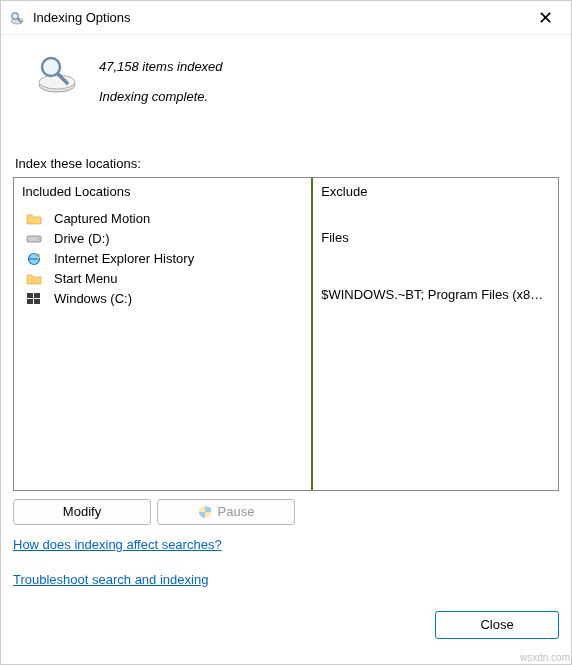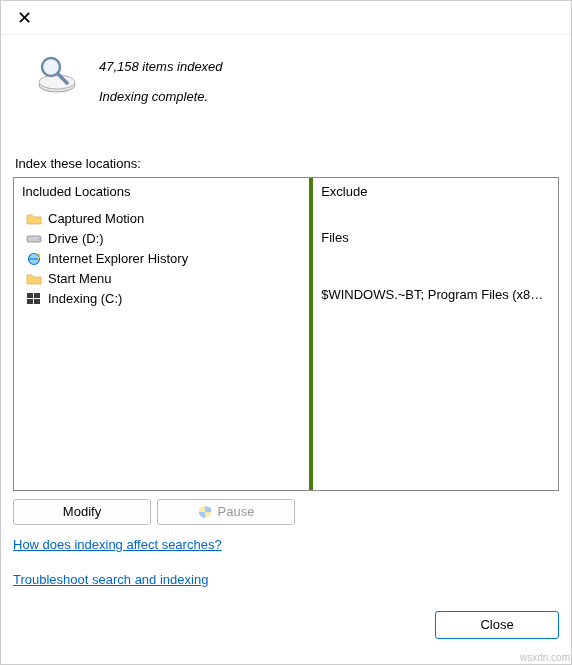--- a/index.html
+++ b/index.html
@@ -8,44 +8,54 @@
     .titlebar { display: flex; align-items: center; justify-content: space-between; padding: 6px 10px 6px 8px; height: 34px; border-bottom: 1px solid #eee; }
     .titlebar-left { display: flex; align-items: center; gap: 8px; }
     .titlebar-title { font-size: 13px; }
     .close-x { font-size: 18px; font-weight: 300; padding: 0 8px; cursor: default; }
     .content { padding: 14px 12px 10px 12px; }
     .status-row { display: flex; align-items: flex-start; gap: 18px; padding-left: 20px; margin-bottom: 44px; }
     .status-text { padding-top: 3px; line-height: 2.3; font-style: italic; }
     .section-label { margin-bottom: 6px; padding-left: 2px; }
     .locations-box { border: 1px solid #888; height: 314px; display: flex; overflow: hidden; }
     .col { padding: 6px 8px; }
-    .col-included { width: 55%; border-right: 4px solid #4d7c0f; }
+    .col-included { width: 55%; border-right: 2px solid #4d7c0f; }
     .col-exclude { width: 45%; }
     .col-header { margin-bottom: 10px; }
-    .loc-item { display: flex; align-items: center; gap: 6px; padding: 2px 4px; white-space: nowrap; }
+    .loc-item { display: flex; align-items: center; gap: 12px; padding: 2px 4px; white-space: nowrap; }
     .loc-item .icon { width: 16px; height: 16px; display: inline-flex; align-items: center; justify-content: center; flex-shrink: 0; }
     .exc-item { padding: 2px 0; white-space: nowrap; overflow: hidden; text-overflow: ellipsis; }
     .button-row { display: flex; gap: 6px; margin-top: 8px; }
     .btn { height: 26px; width: 138px; border: 1px solid #bbb; background: #fdfdfd; border-radius: 3px; display: flex; align-items: center; justify-content: center; gap: 6px; font-size: 13px; cursor: default; }
     .btn-highlighted { outline: 3px solid #e80000; outline-offset: -1px; }
     .btn-disabled { color: #999; }
     .links { margin-top: 12px; display: flex; flex-direction: column; gap: 20px; }
     .link { color: #0066cc; text-decoration: underline; cursor: pointer; width: fit-content; }
     .footer-row { display: flex; justify-content: flex-end; margin-top: 24px; }
     .close-btn { width: 124px; height: 28px; border: 1px solid #0078d4; border-radius: 3px; background: #fff; display: flex; align-items: center; justify-content: center; font-size: 13px; }
     .watermark { position: absolute; right: 2px; bottom: 2px; font-size: 10px; color: #c0c0c0; }
     
     .ico-folder svg, .ico-drive svg, .ico-ie svg, .ico-windows svg, .ico-shield svg, .ico-magnify svg, .ico-app svg { display: block; }
   </style>
 </head>
 <body>
 
 <div class="window">
 
   <div class="titlebar">
+    <div class="titlebar-left">
+      <span class="icon ico-app">
+        <svg width="16" height="16" viewBox="0 0 16 16">
+          <ellipse cx="8" cy="11" rx="6" ry="3" fill="#dcdcdc" stroke="#999" stroke-width="0.8"></ellipse>
+          <circle cx="6" cy="6" r="3.2" fill="#e8f0f8" stroke="#6a8aa8" stroke-width="1.2"></circle>
+          <line x1="8.5" y1="8.5" x2="12" y2="12" stroke="#6a8aa8" stroke-width="1.6" stroke-linecap="round"></line>
+        </svg>
+      </span>
+      <span class="titlebar-title">Indexing Options</span>
+    </div>
     <span class="close-x">✕</span>
   </div>
 
   <div class="content">
 
     <div class="status-row">
       <span class="icon ico-magnify">
         <svg width="48" height="48" viewBox="0 0 48 48">
           <ellipse cx="24" cy="36" rx="18" ry="7" fill="#e6e6e6" stroke="#a0a0a0" stroke-width="1"></ellipse>
           <ellipse cx="24" cy="33" rx="18" ry="7" fill="#f4f4f4" stroke="#b0b0b0" stroke-width="1"></ellipse>
@@ -106,21 +116,21 @@
 
         <div class="loc-item">
           <span class="icon ico-windows">
             <svg width="16" height="16" viewBox="0 0 16 16">
               <rect x="1" y="2" width="6" height="5" fill="#3b3b3b"></rect>
                 <rect x="8" y="2" width="6" height="5" fill="#3b3b3b"></rect>
               <rect x="1" y="8" width="6" height="5" fill="#3b3b3b"></rect>
                 <rect x="8" y="8" width="6" height="5" fill="#3b3b3b"></rect>
             </svg>
           </span>
-          <span>Indexing (C:)</span>
+          <span>Windows (C:)</span>
         </div>
 
       </div>
       <div class="col col-exclude">
         <div class="col-header">Exclude</div>
         <div class="exc-item">&nbsp;</div>
         <div class="exc-item">Files</div>
         <div class="exc-item">&nbsp;</div>
         <div class="exc-item">&nbsp;</div>
         <div class="exc-item">$WINDOWS.~BT; Program Files (x86); Pr...</div>

